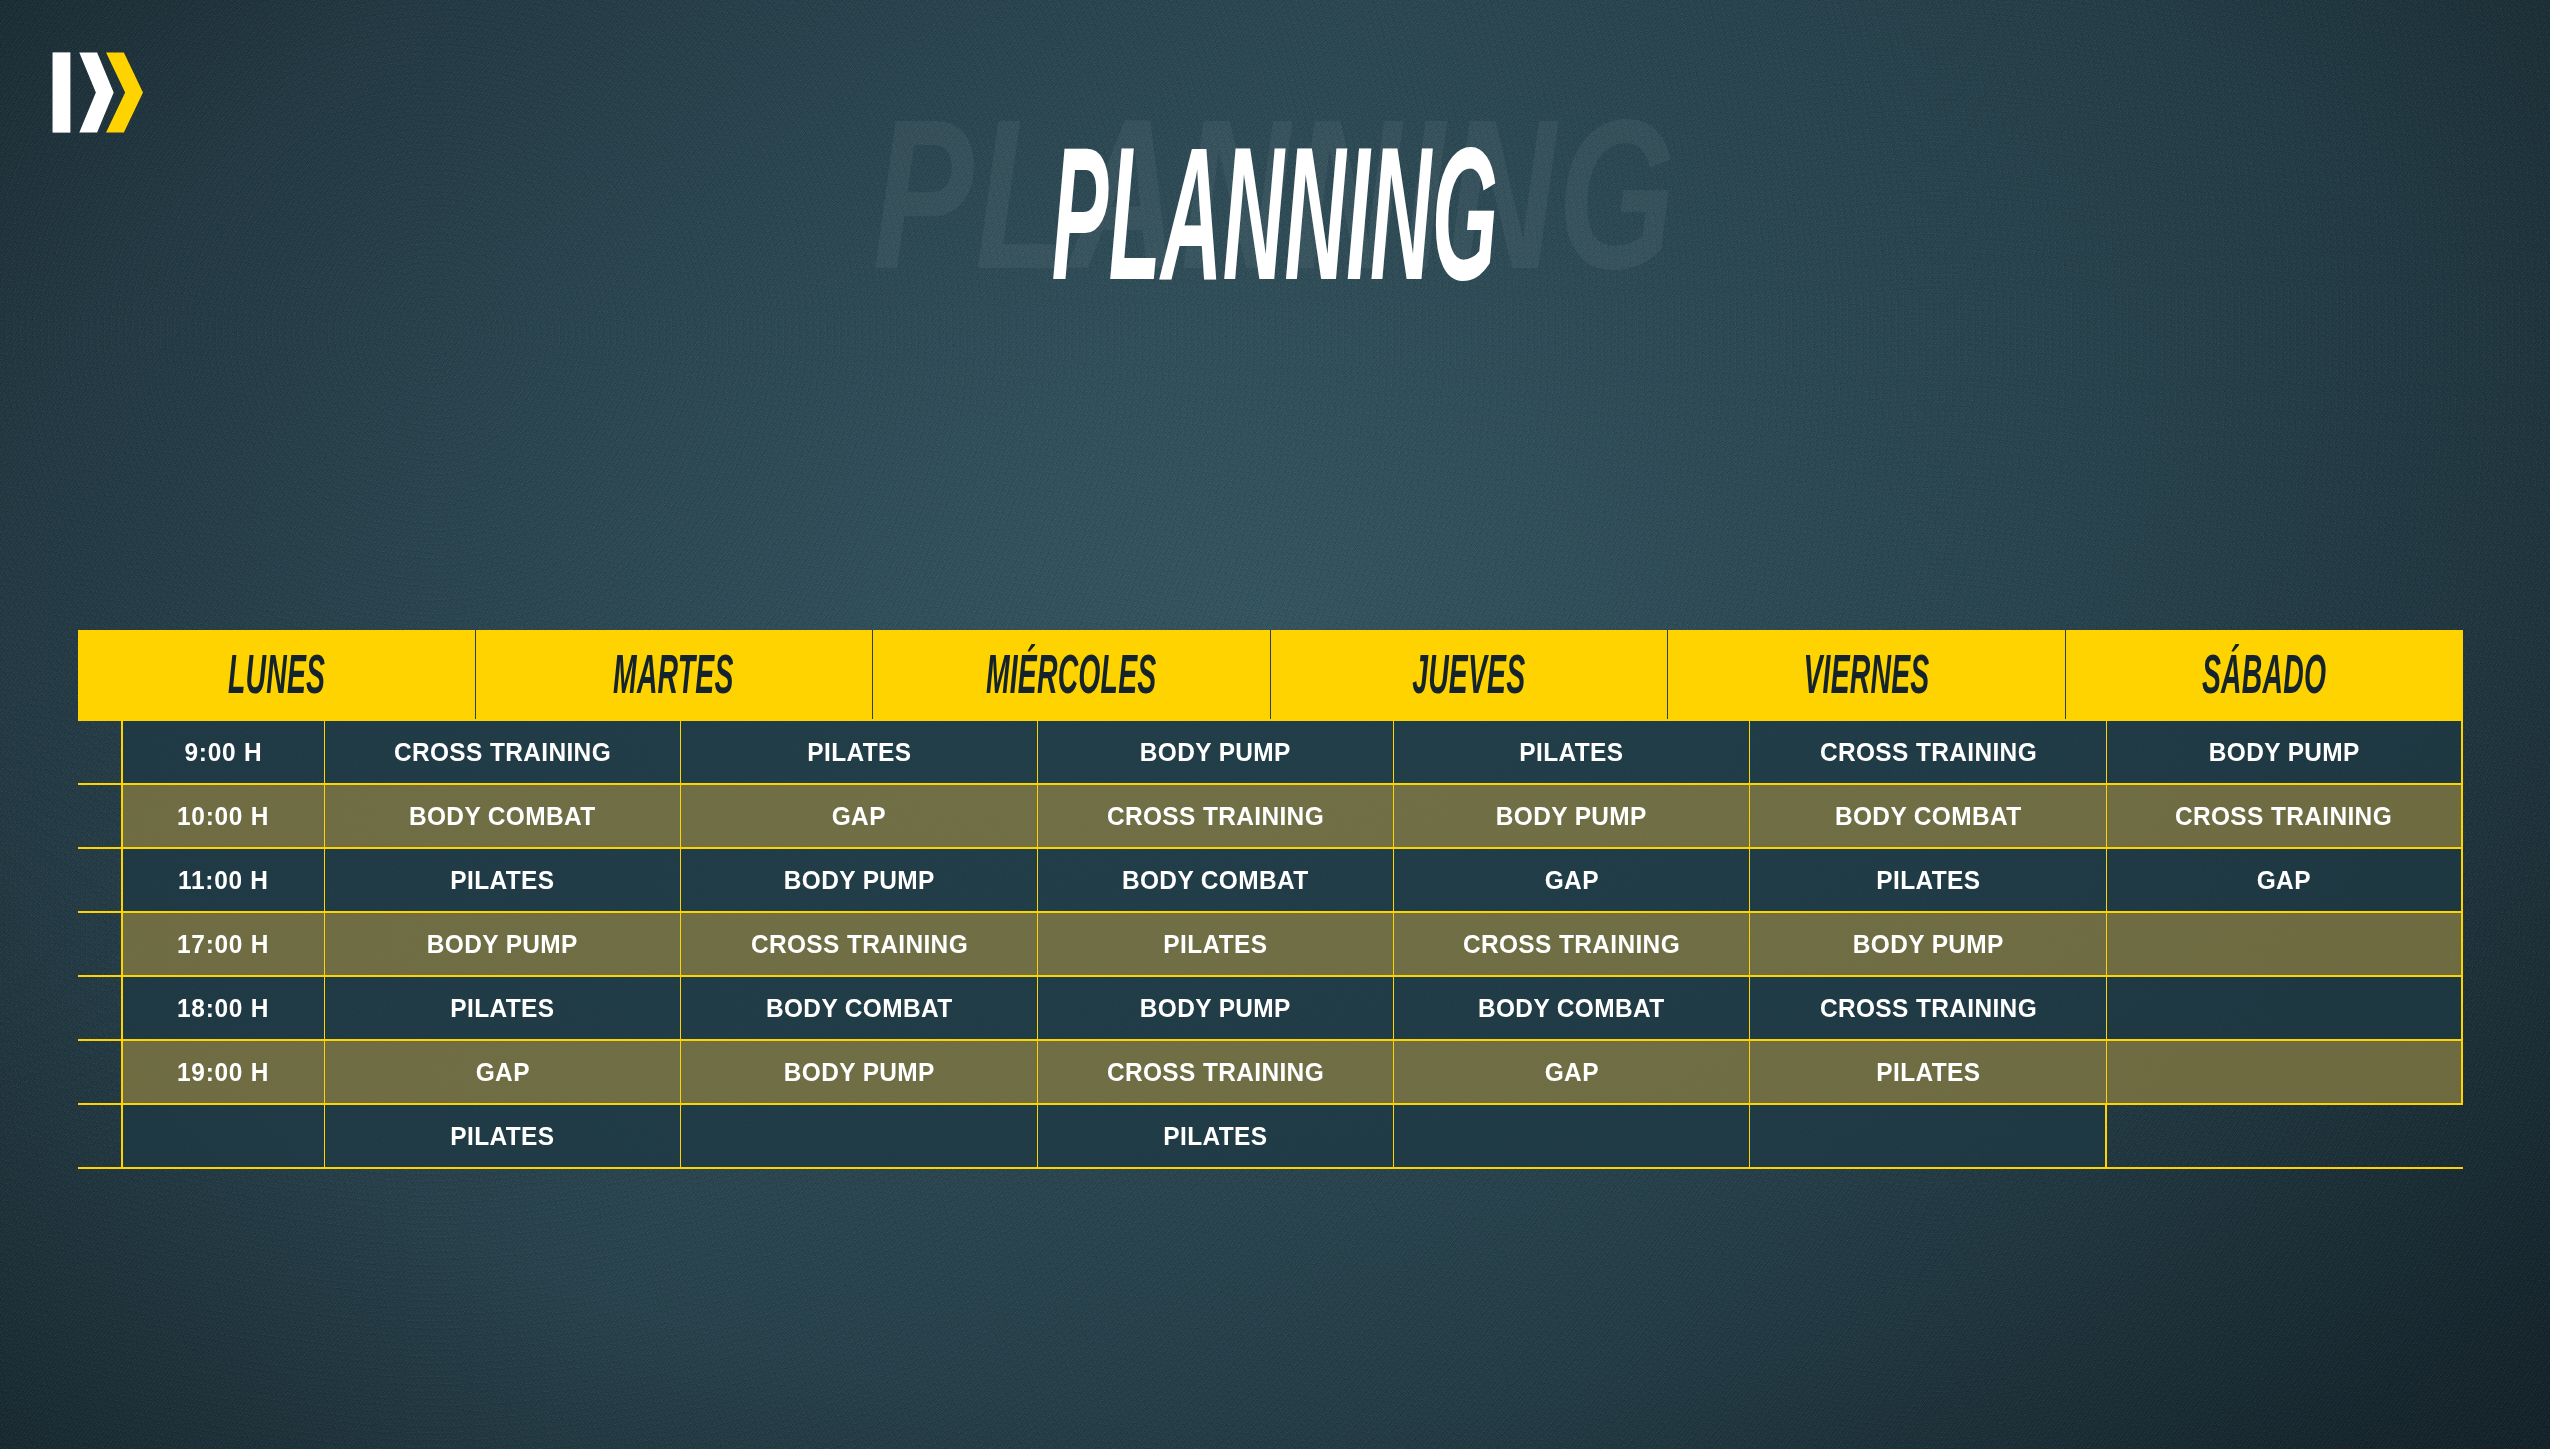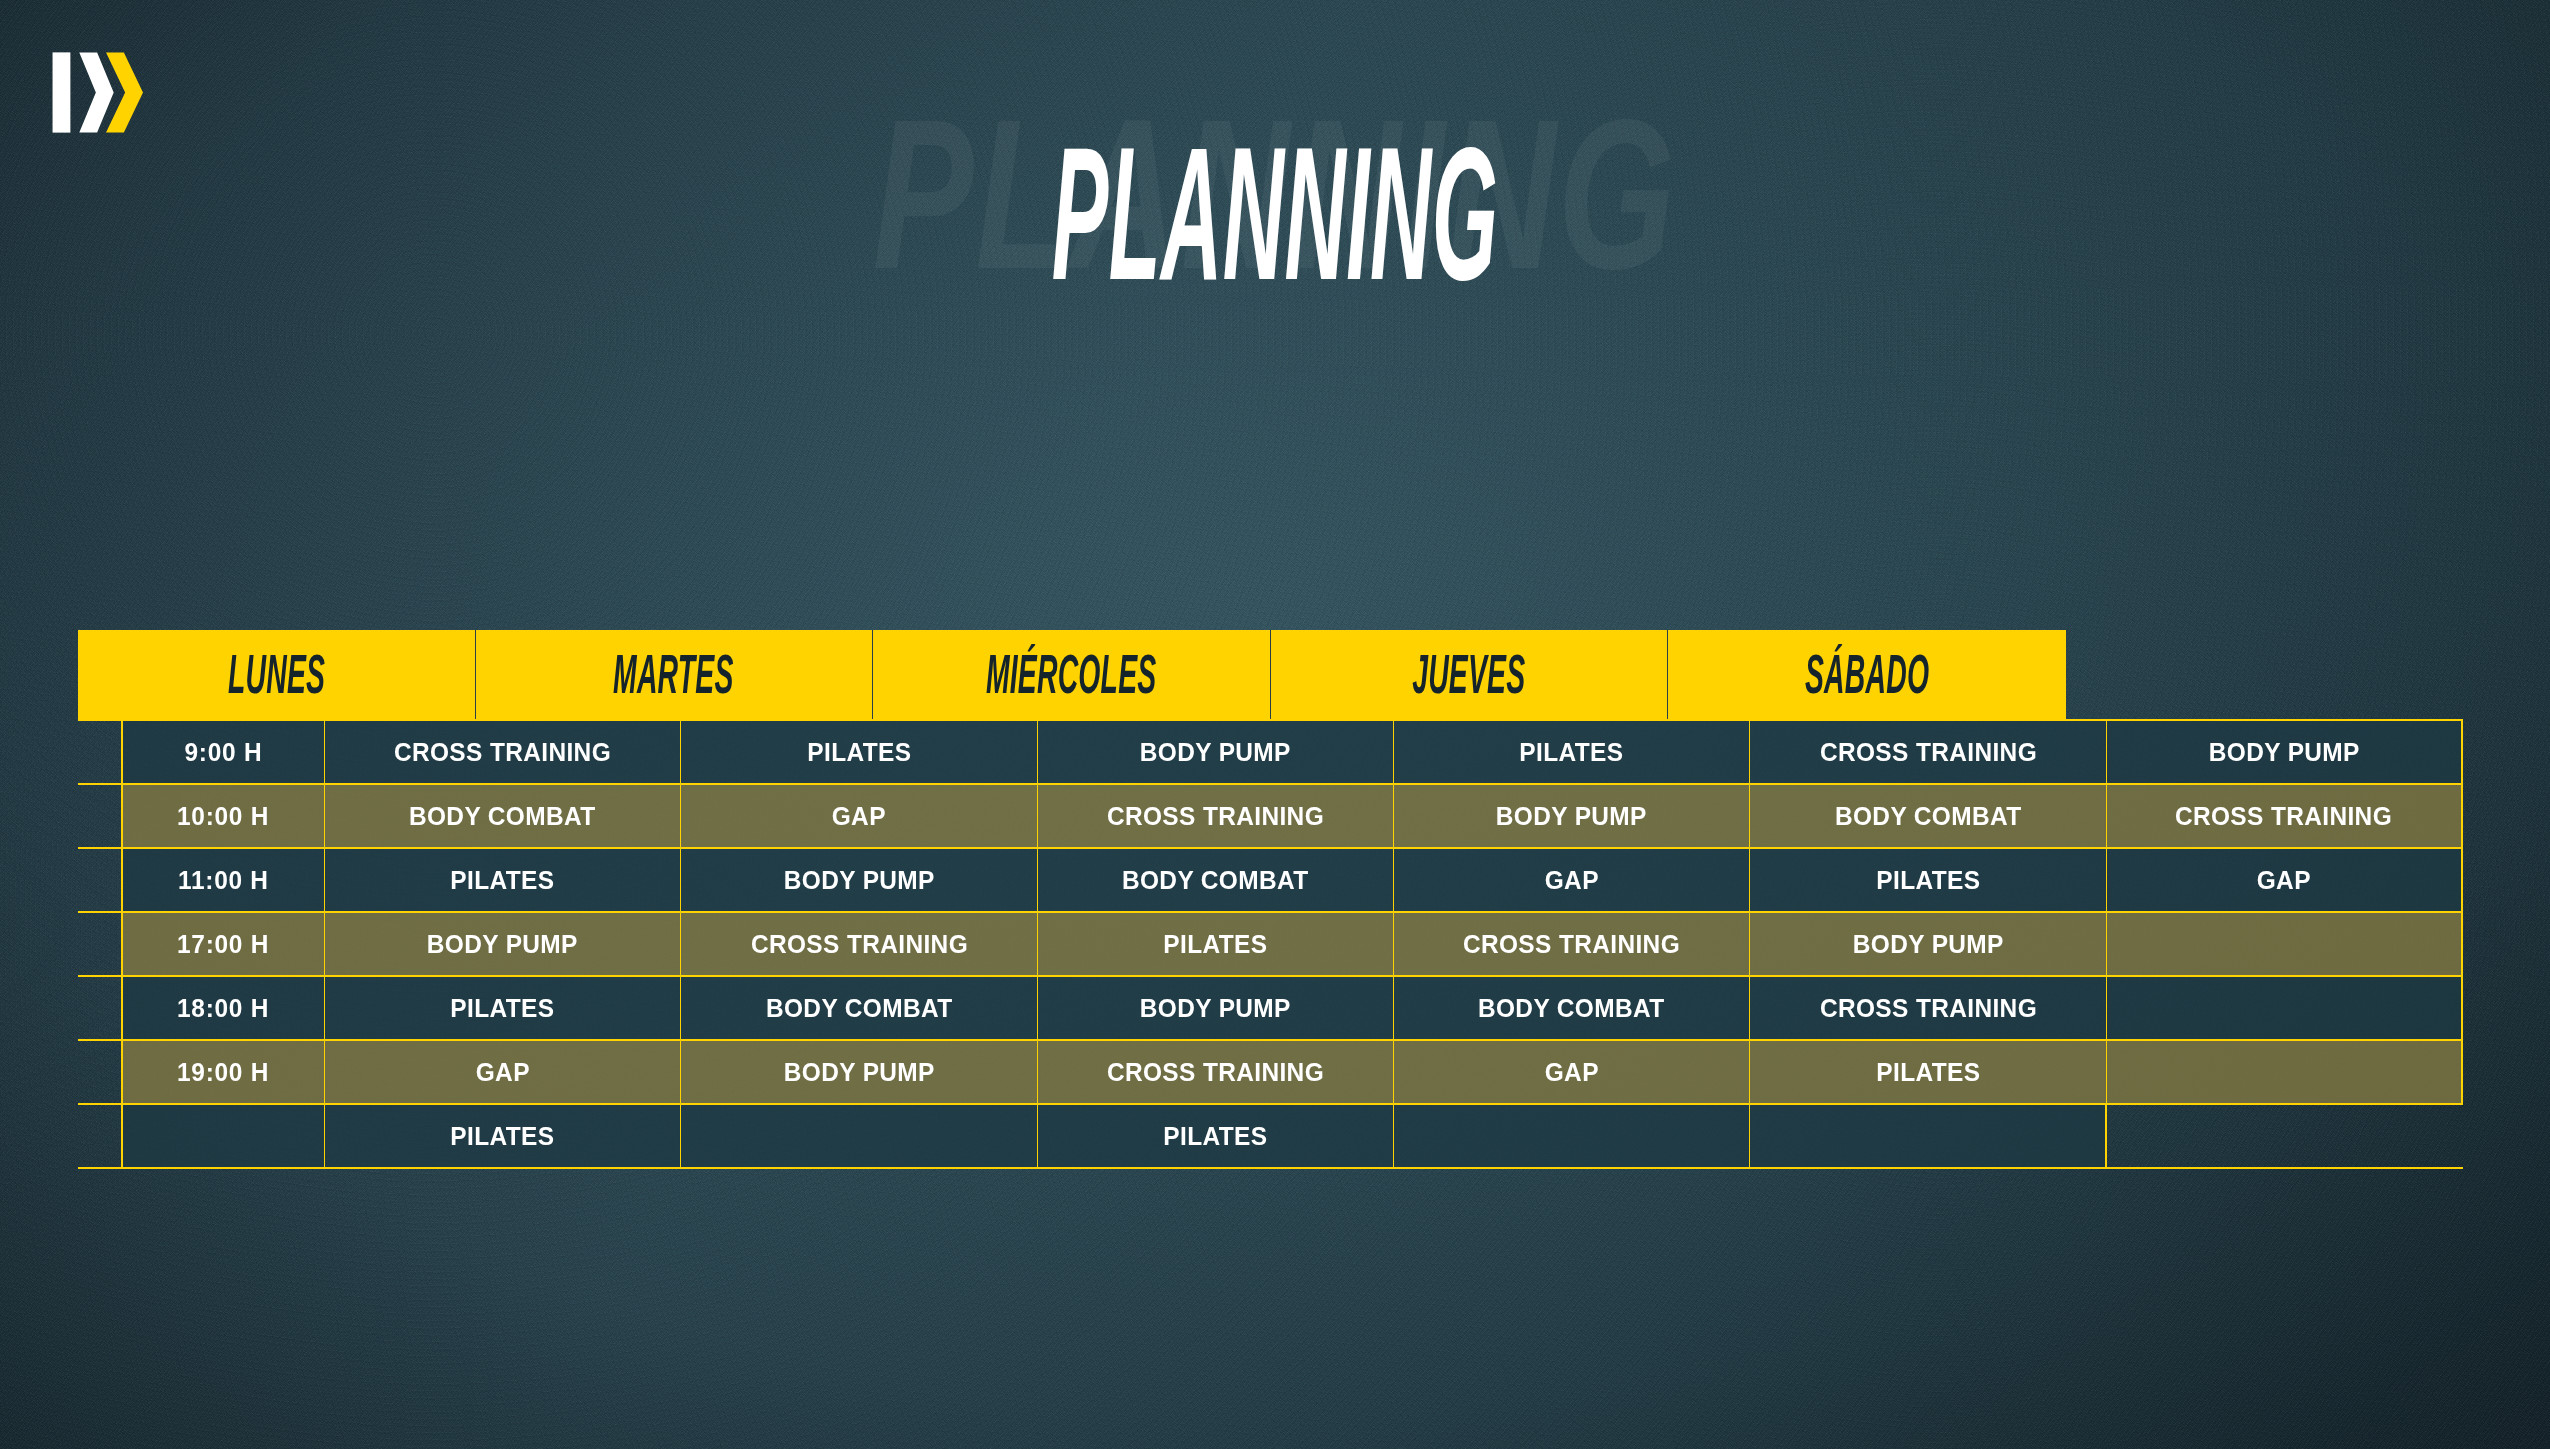--- a/index.html
+++ b/index.html
@@ -224,20 +224,23 @@
         <div class="day-head">
           <span>MARTES</span>
         </div>
         <div class="day-head">
           <span>MIÉRCOLES</span>
         </div>
         <div class="day-head">
           <span>JUEVES</span>
         </div>
         <div class="day-head">
+          <span>VIERNES</span>
+        </div>
+        <div class="day-head">
           <span>SÁBADO</span>
         </div>
       </div>
 
     <div id="table-body">
         <div class="sched-row tone-dark">
           <div class="cell time-cell">
             <span>9:00 H</span>
           </div>
           <div class="cell class-cell">

